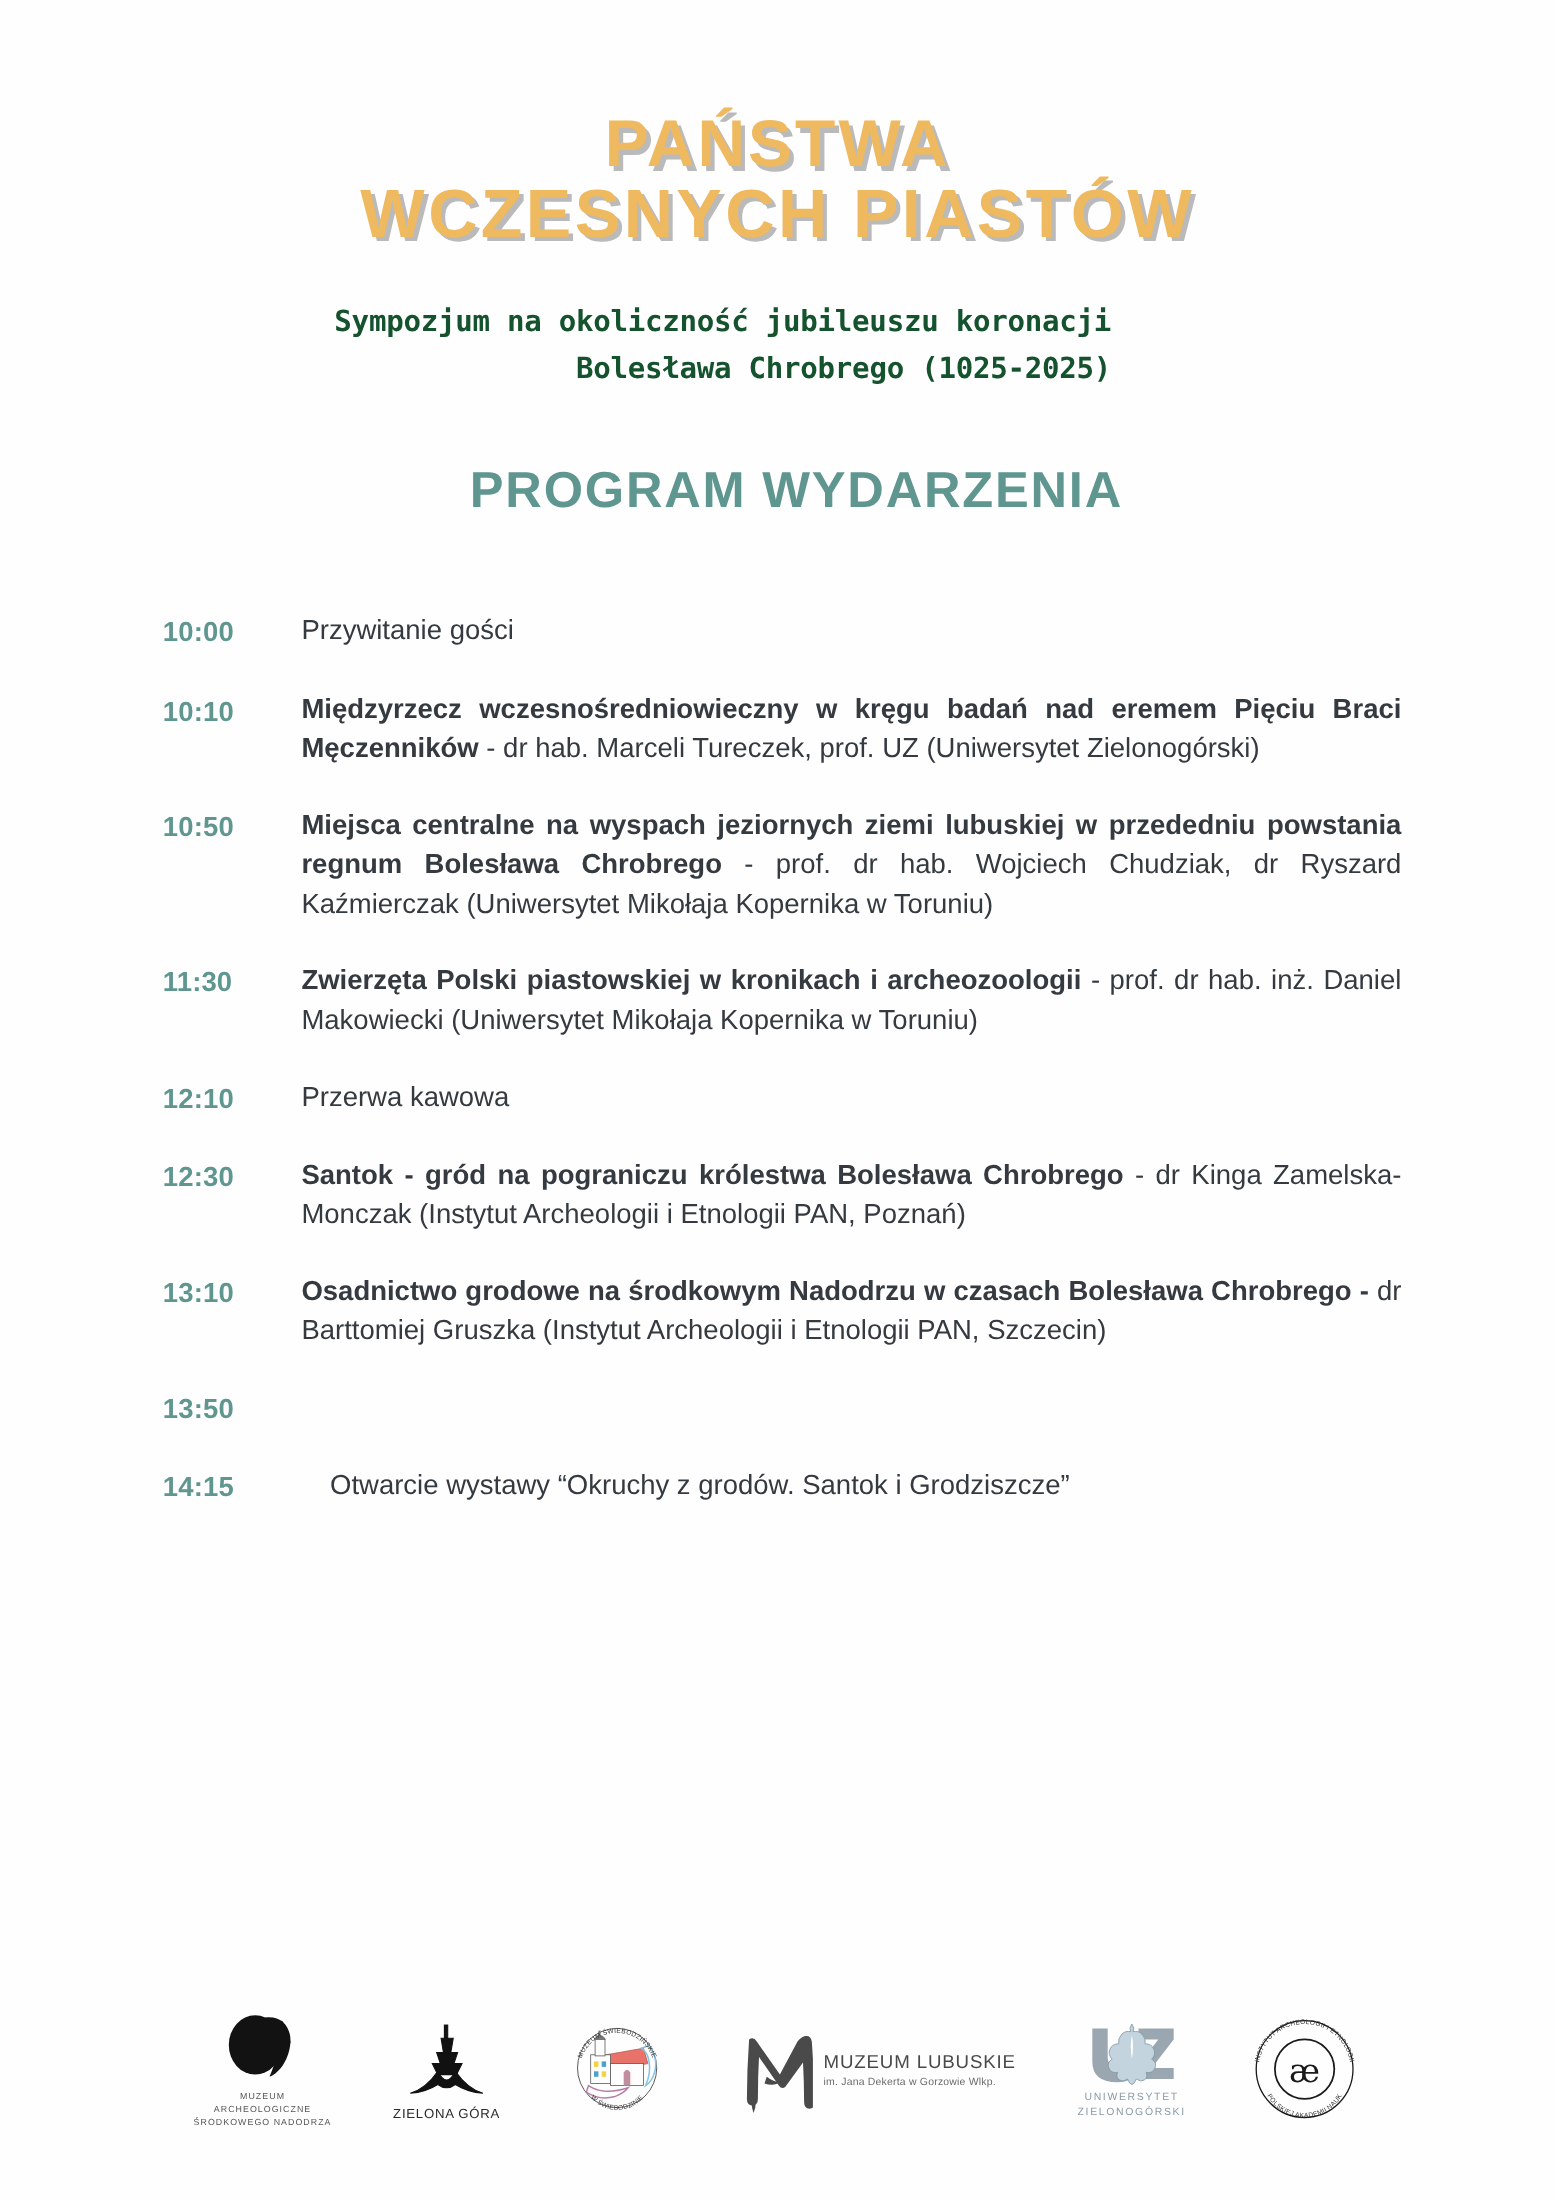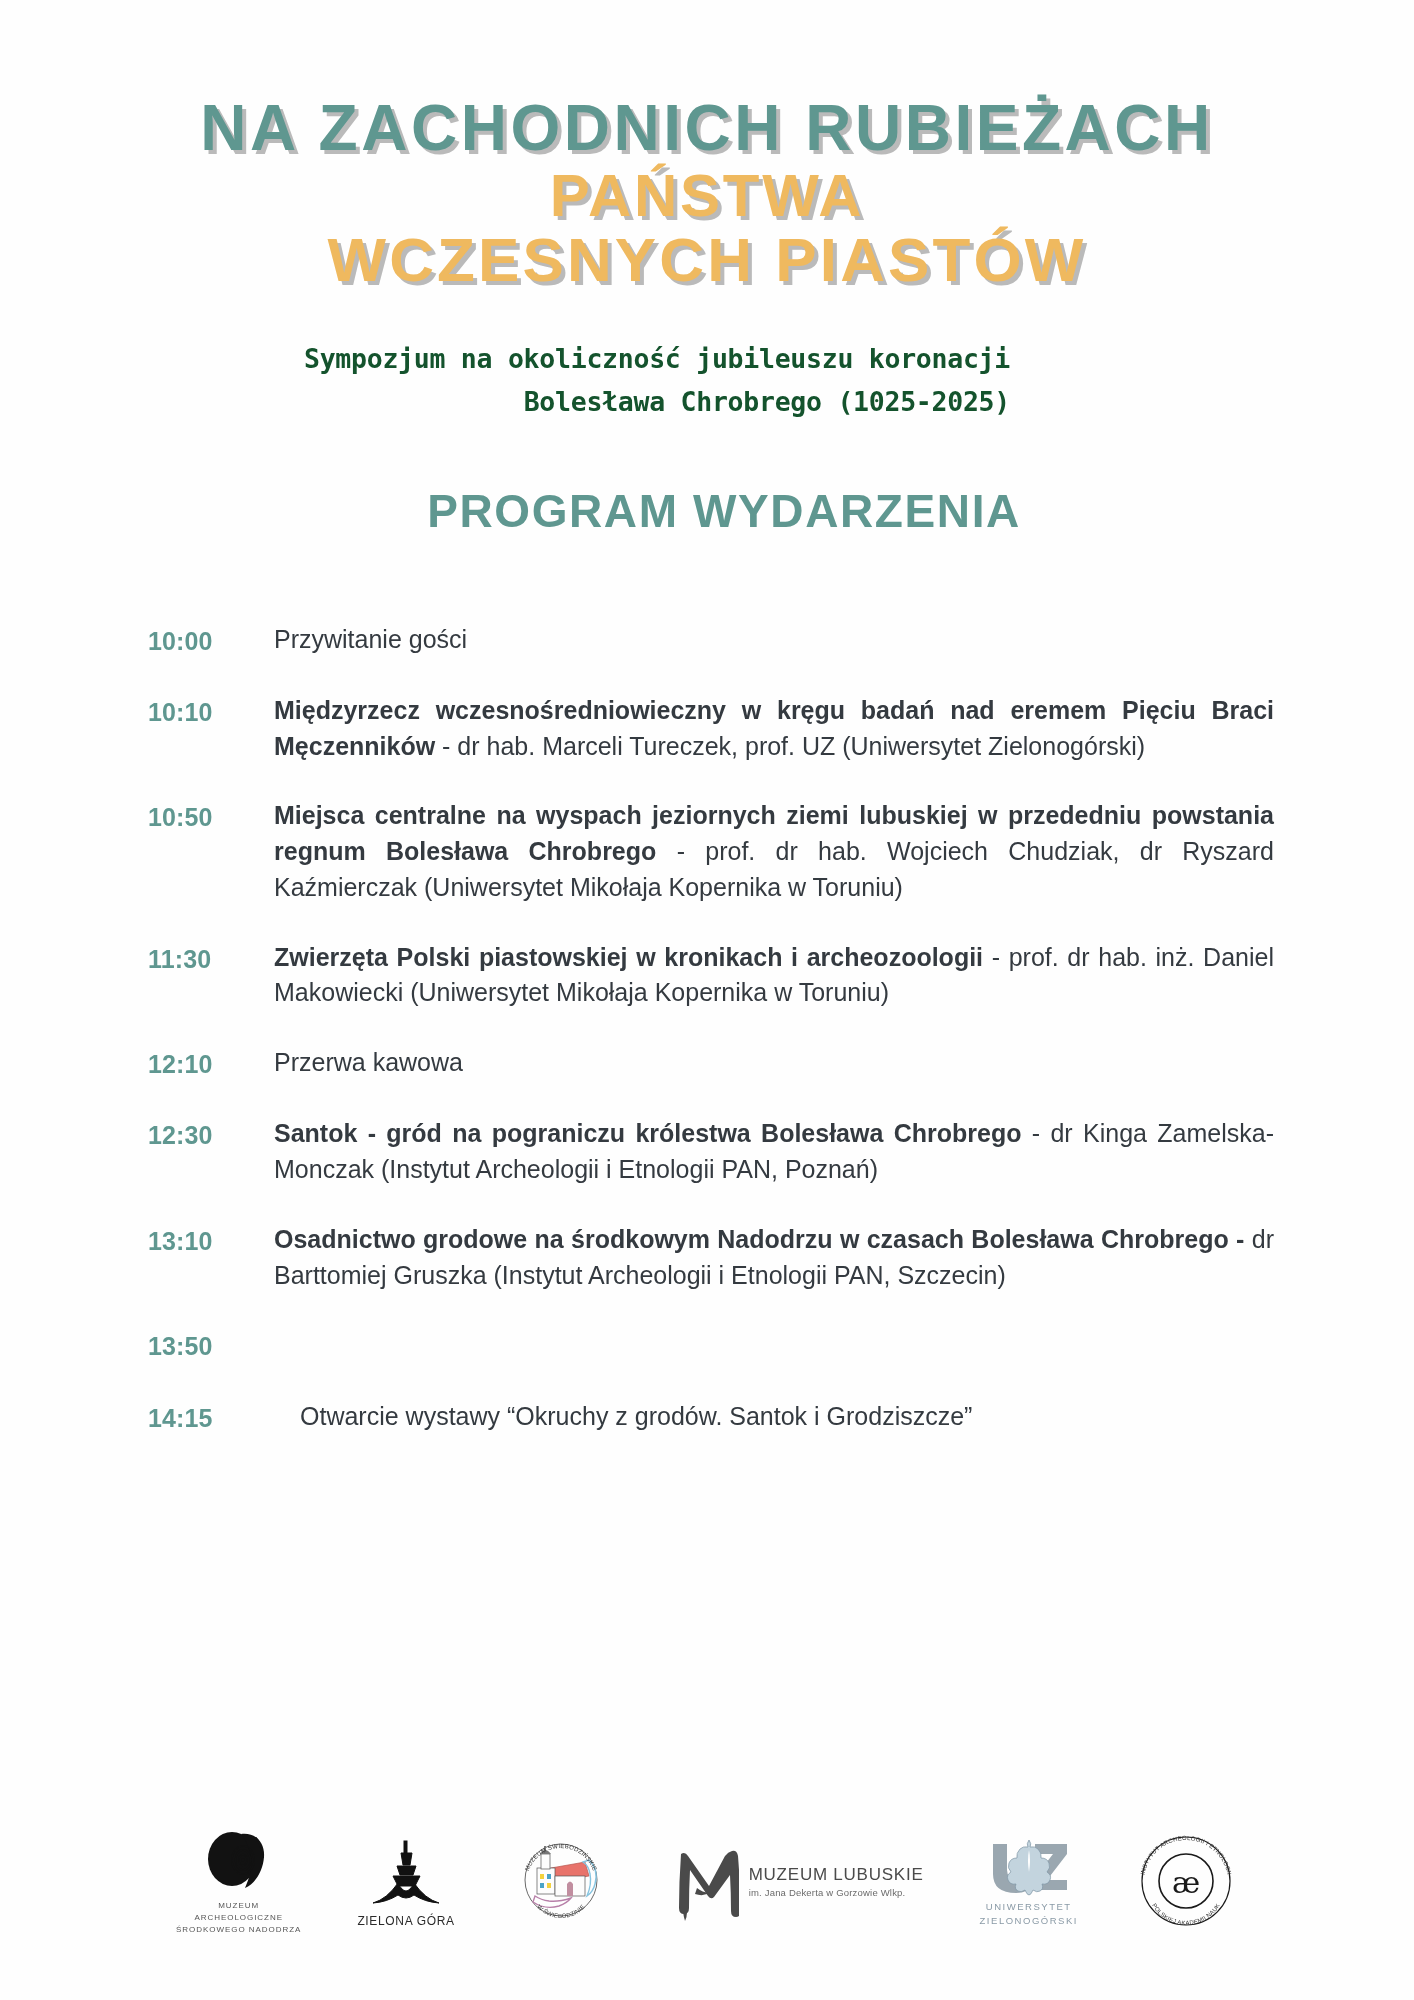--- a/index.html
+++ b/index.html
@@ -176,21 +176,20 @@
     letter-spacing: 0.04em;
     fill: #333;
   }
 </style>
 </head>
 <body>
 
 <div class="poster">
 
   <div class="title-block">
-    <div class="title-line title-line-1">NA ZACHODNICH RUBIEŻACH</div>
     <div class="title-line title-line-2">PAŃSTWA</div>
     <div class="title-line title-line-3">WCZESNYCH PIASTÓW</div>
   </div>
 
   <div class="subtitle">
     <div>Sympozjum na okoliczność jubileuszu koronacji</div>
     <div>Bolesława Chrobrego (1025-2025)</div>
   </div>
 
   <div class="program-heading">PROGRAM WYDARZENIA</div>

